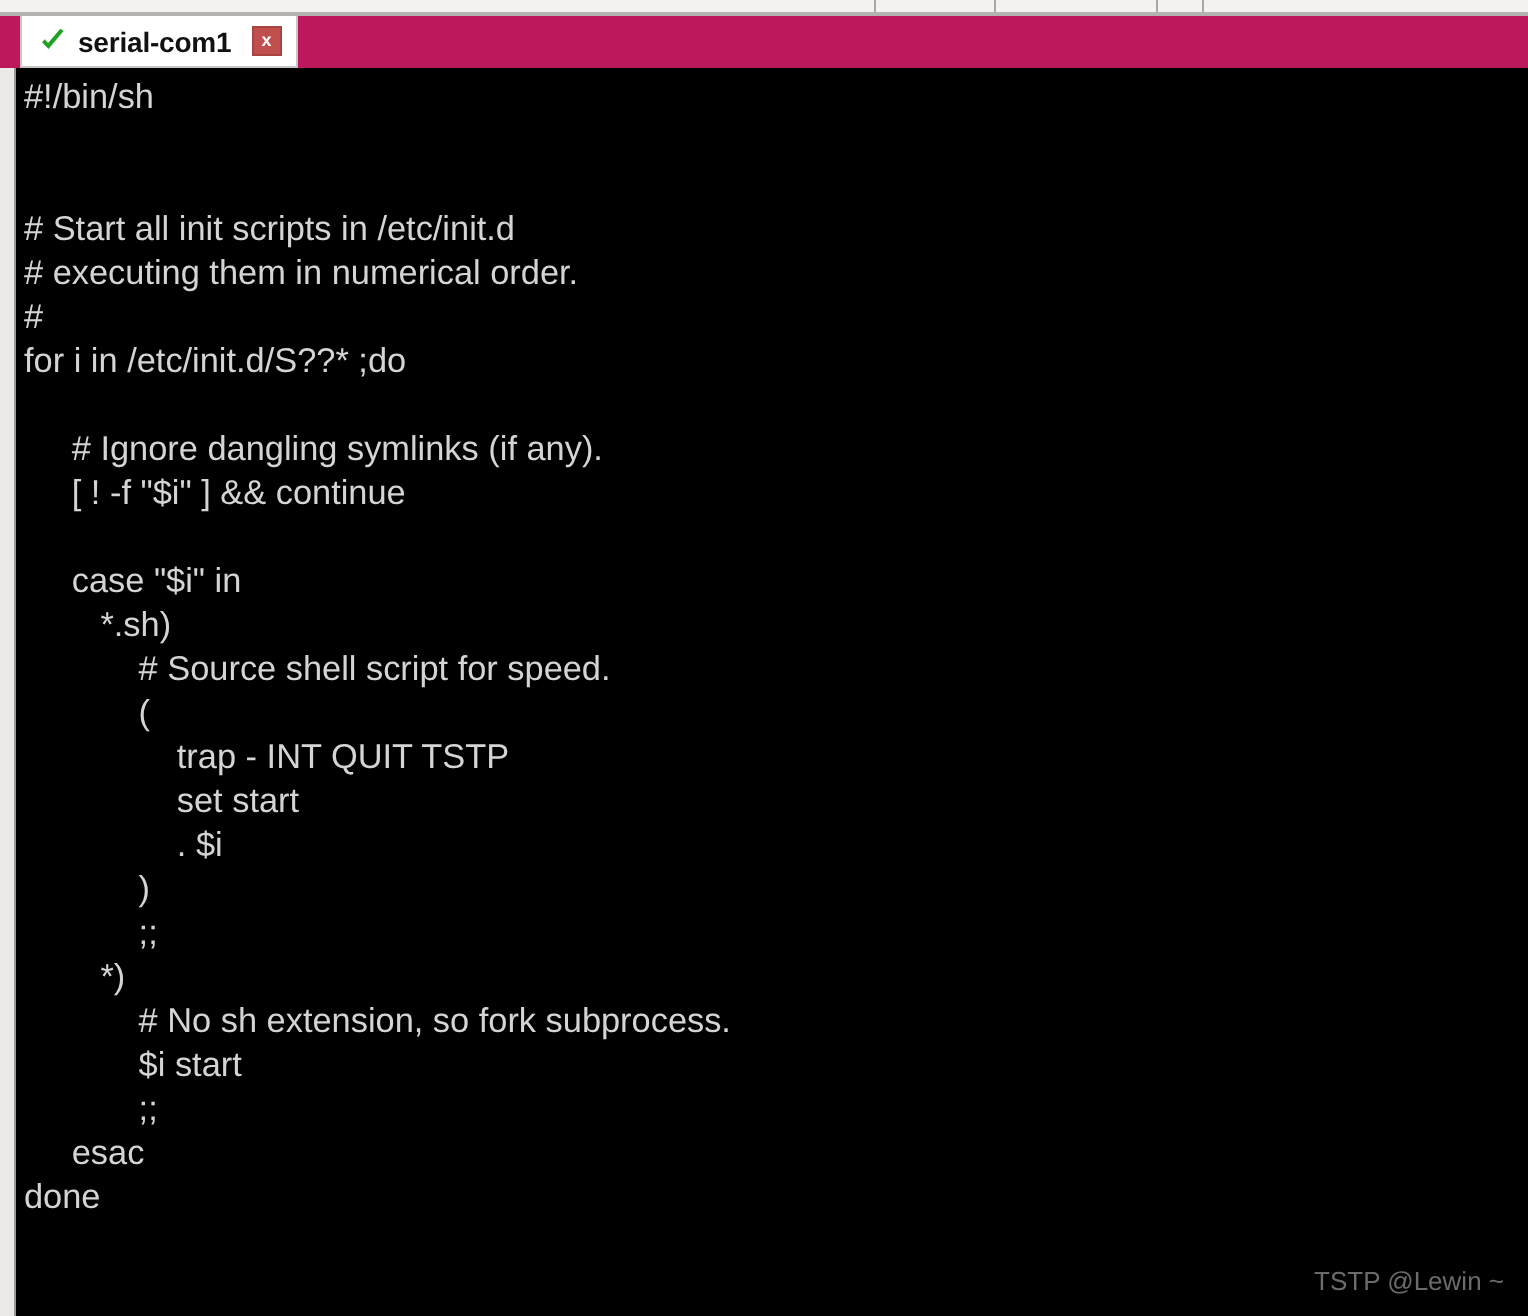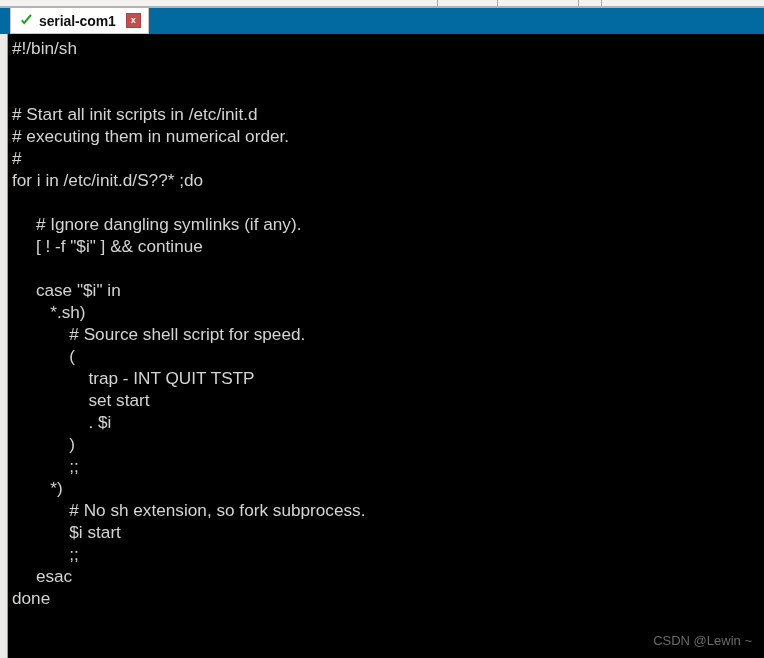--- a/index.html
+++ b/index.html
@@ -38,21 +38,21 @@
     height: 6px;
     background: #a9a7a5;
   }
 
   
   .tabbar {
     position: absolute;
     left: 0; top: 8px;
     width: 764px;
     height: 26px;
-    background: #0369a1;
+    background: #be185d;
   }
   .tab {
     position: absolute;
     left: 10px; top: 0px;
     height: 26px;
     display: flex;
     align-items: center;
     padding: 0 7px 0 8px;
     box-sizing: border-box;
     background: #ffffff;
@@ -185,17 +185,17 @@
                 . $i
             )
             ;;
         *)
             # No sh extension, so fork subprocess.
             $i start
             ;;
      esac
 done</pre>
 
-      <div class="watermark">CSDN @Lewin ~</div>
+      <div class="watermark">TSTP @Lewin ~</div>
     </div>
   </div>
 
 </div>
 
 </body></html>

